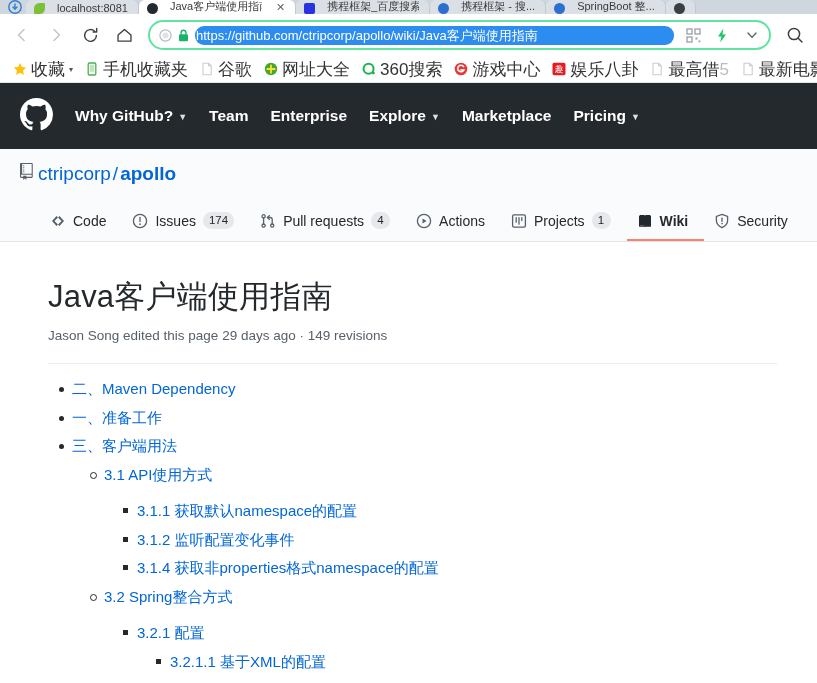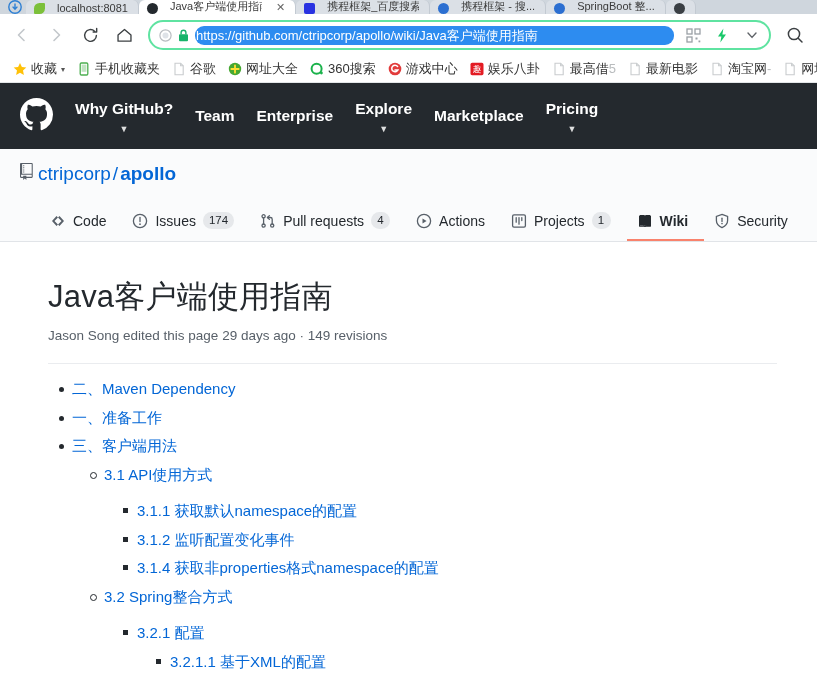--- a/index.html
+++ b/index.html
@@ -122,21 +122,21 @@
     align-items: center;
     gap: 4px;
     padding: 2px 6px;
     font-size: 12.5px;
     color: #333;
     flex: none;
     border-radius: 3px;
   }
   .bm .bm-ico { width: 14px; height: 14px; flex: none; display: block; }
   .bm .caret { font-size: 8px; color: #555; }
-  .bm-label { font-size: 13px; }
+  .bm-label { font-size: 17px; }
   .bm-label .dim { color: #b9bcbe; }
 
   
   .gh-header {
     background: #24292e;
     height: 66px;
     display: flex;
     align-items: center;
     padding-left: 20px;
     gap: 22px;
@@ -144,21 +144,20 @@
   .gh-logo { flex: none; }
   .gh-nav { display: flex; align-items: center; gap: 22px; }
   .gh-nav-item {
     color: #ffffff;
     font-size: 15.5px;
     font-weight: 600;
     display: flex;
     align-items: center;
     gap: 5px;
     white-space: nowrap;
-    flex-direction: column;
   }
   .gh-nav-item .cdown {
     font-size: 9px;
     opacity: .85;
     transform: translateY(1px);
   }
 
   
   .repo-area {
     background: #fafbfc;

